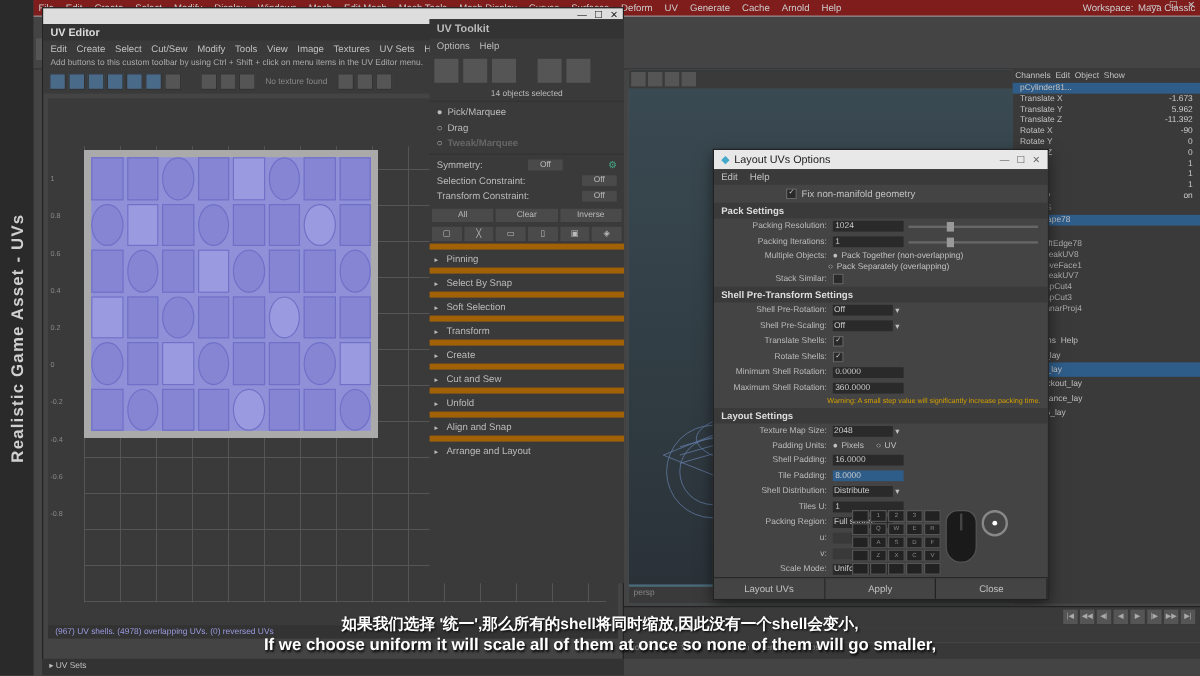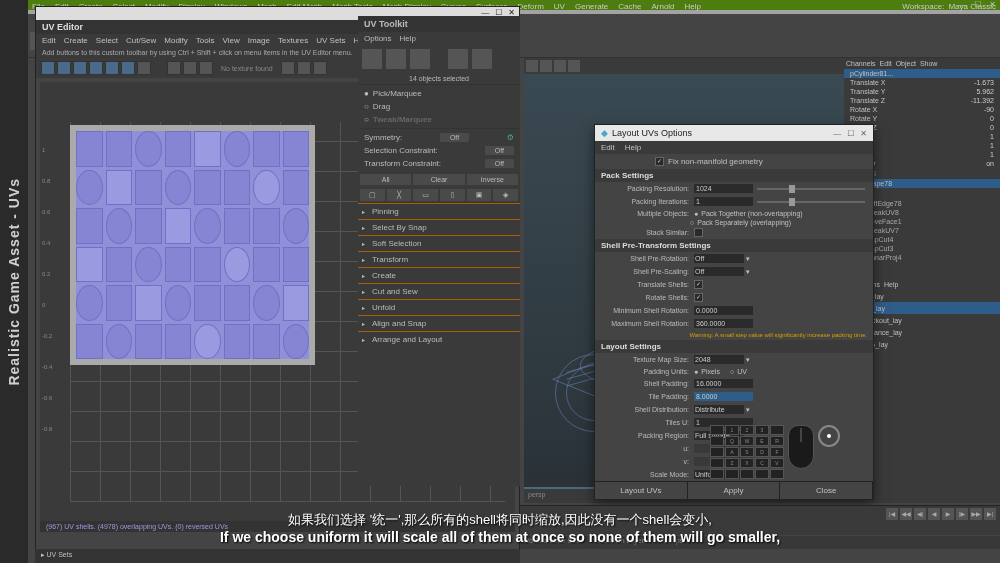--- a/index.html
+++ b/index.html
@@ -3,21 +3,21 @@
 <meta charset="utf-8">
 <style>
 * { margin: 0; padding: 0; box-sizing: border-box; font-family: Arial, sans-serif; }
 body { width: 1000px; height: 563px; background: #444444; position: relative; overflow: hidden; color: #c0c0c0; font-size: 9px; }
 
 
 .side-label { position: absolute; left: 0; top: 0; width: 28px; height: 563px; background: #2a2a2a; display: flex; align-items: center; justify-content: center; }
 .side-label span { writing-mode: vertical-rl; transform: rotate(180deg); color: #d0d0d0; font-size: 14px; font-weight: bold; letter-spacing: 1px; }
 
 
-.top-menu { position: absolute; left: 28px; top: 0; right: 0; height: 14px; background: #4d7c0f; border-bottom: 4px solid #a3a3a3; display: flex; padding: 2px 4px; gap: 10px; font-size: 8px; color: #ccc; }
+.top-menu { position: absolute; left: 28px; top: 0; right: 0; height: 14px; background: #7f1d1d; border-bottom: 1px solid #a3a3a3; display: flex; padding: 2px 4px; gap: 10px; font-size: 8px; color: #ccc; }
 .top-menu span { cursor: pointer; }
 .win-controls { position: absolute; right: 4px; top: 0; display: flex; gap: 8px; font-size: 8px; }
 
 
 .shelf { position: absolute; left: 28px; top: 14px; right: 0; height: 44px; background: #444444; border-bottom: 1px solid #333; padding: 2px; }
 .shelf-icons { display: flex; gap: 2px; }
 .shelf-icon { width: 18px; height: 18px; background: #555; }
 
 
 .uv-editor { position: absolute; left: 35px; top: 6px; width: 485px; height: 555px; background: #444444; border: 1px solid #222; }
@@ -48,21 +48,21 @@
 .uv-toolkit-title { background: #333; padding: 3px 6px; font-size: 9px; font-weight: bold; }
 .uv-toolkit-menu { display: flex; gap: 8px; padding: 2px 6px; font-size: 8px; }
 .uv-toolkit-icons { display: flex; gap: 4px; padding: 4px; justify-content: flex-start; }
 .uv-tk-icon { width: 20px; height: 20px; background: #555; }
 .uv-toolkit-info { text-align: center; padding: 2px; font-size: 7px; }
 .uv-toolkit-section { padding: 2px 6px; font-size: 8px; border-top: 1px solid #333; }
 .uv-toolkit-row { display: flex; justify-content: space-between; padding: 2px 0; align-items: center; }
 .uv-toolkit-badge { background: #4a4a4a; padding: 1px 10px; font-size: 7px; border-radius: 1px; }
 .uv-toolkit-btns { display: flex; gap: 2px; padding: 2px; }
 .uv-tk-btn { flex: 1; background: #4a4a4a; text-align: center; padding: 2px; font-size: 7px; }
-.uv-toolkit-item { padding: 3px 6px 3px 14px; font-size: 8px; border-top: 1px solid #a16207; position: relative; }
+.uv-toolkit-item { padding: 3px 6px 3px 14px; font-size: 8px; border-top: 5px solid #a16207; position: relative; }
 .uv-toolkit-item::before { content: '▸'; position: absolute; left: 4px; font-size: 6px; top: 4px; }
 
 
 .viewport { position: absolute; left: 524px; top: 58px; right: 156px; bottom: 60px; background: #4a6a7a; }
 .viewport-toolbar { height: 16px; background: #3a3a3a; display: flex; gap: 2px; padding: 2px; }
 .vp-icon { width: 12px; height: 12px; background: #555; }
 .viewport-content { position: absolute; inset: 16px 0 16px 0; background: linear-gradient(180deg, #3a4a52, #2a3238); }
 .viewport-obj { position: absolute; left: 15px; bottom: 10px; right: 30px; top: 50%; }
 .viewport-obj svg { width: 100%; height: 100%; opacity: 0.55; }
 .viewport-status { position: absolute; bottom: 0; left: 0; right: 0; height: 14px; background: #3a3a3a; font-size: 7px; padding: 2px 4px; color: #888; }
@@ -111,21 +111,21 @@
 .kb-scroll::after { content: ''; position: absolute; width: 4px; height: 4px; background: #fff; border-radius: 50%; top: 50%; left: 50%; transform: translate(-50%, -50%); }
 
 
 .timeline { position: absolute; left: 520px; right: 0; bottom: 40px; height: 18px; background: #3a3a3a; border-top: 1px solid #222; }
 .time-controls { position: absolute; right: 4px; top: 2px; display: flex; gap: 2px; }
 .time-btn { width: 12px; height: 12px; background: #555; font-size: 6px; text-align: center; line-height: 12px; color: #aaa; }
 .range-bar { position: absolute; left: 520px; right: 0; bottom: 28px; height: 12px; background: #3a3a3a; font-size: 7px; padding: 1px 4px; display: flex; gap: 12px; }
 .cmd-line { position: absolute; left: 520px; right: 0; bottom: 14px; height: 13px; background: #383838; font-size: 7px; padding: 1px 4px; color: #888; display: flex; gap: 20px; }
 
 
-.subtitle-cn { position: absolute; left: 50%; transform: translateX(-50%); bottom: 34px; color: #fff; font-size: 13px; text-shadow: 1px 1px 2px #000; white-space: nowrap; font-weight: normal; }
+.subtitle-cn { position: absolute; left: 50%; transform: translateX(-50%); bottom: 34px; color: #fff; font-size: 13px; text-shadow: 1px 1px 2px #000; white-space: nowrap; font-weight: bold; }
 .subtitle-en { position: absolute; left: 50%; transform: translateX(-50%); bottom: 18px; color: #fff; font-size: 14px; text-shadow: 1px 1px 2px #000; white-space: nowrap; font-weight: bold; }
 
 
 .uv-sets-bar { position: absolute; left: 35px; bottom: 0; width: 485px; height: 14px; background: #333; font-size: 7px; padding: 2px 6px; }
 </style>
 </head>
 <body>
 
 <div class="side-label">
   <span>Realistic Game Asset - UVs</span>

